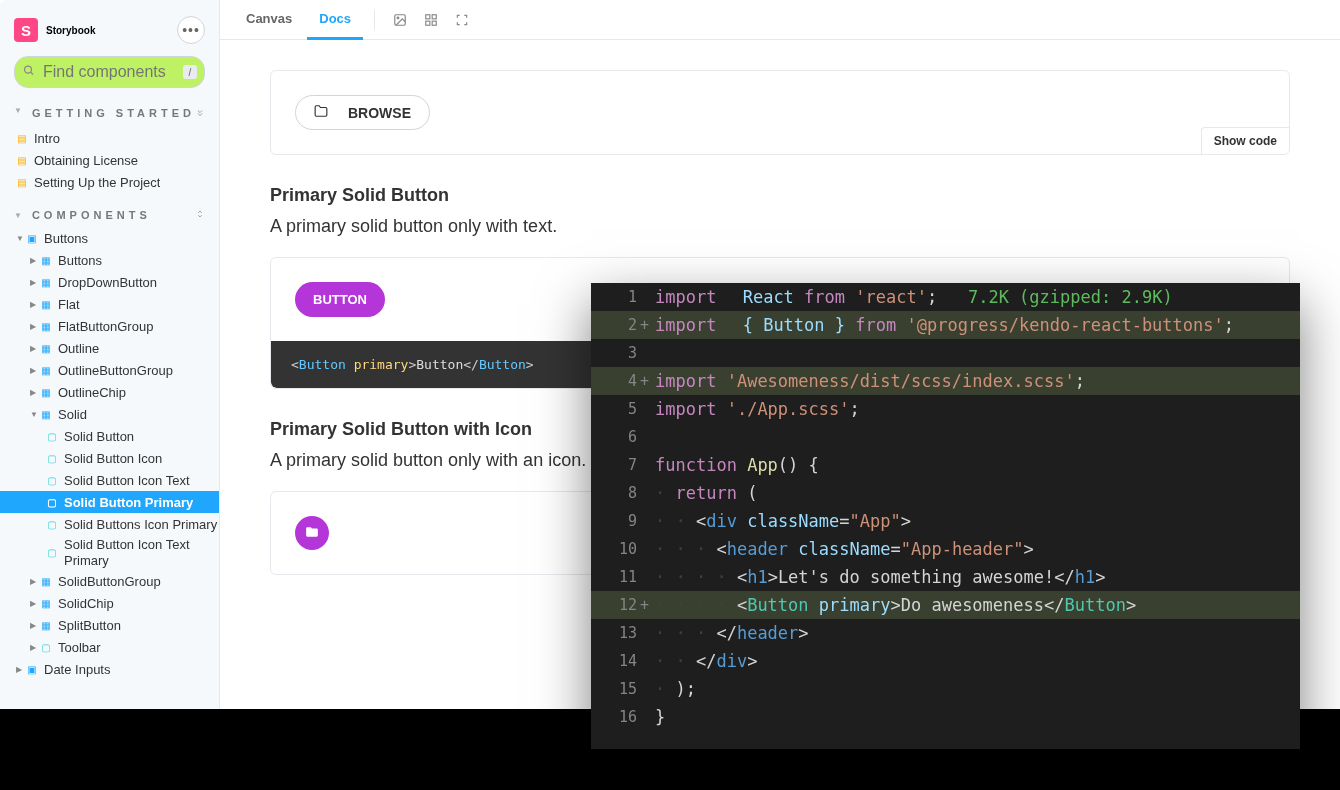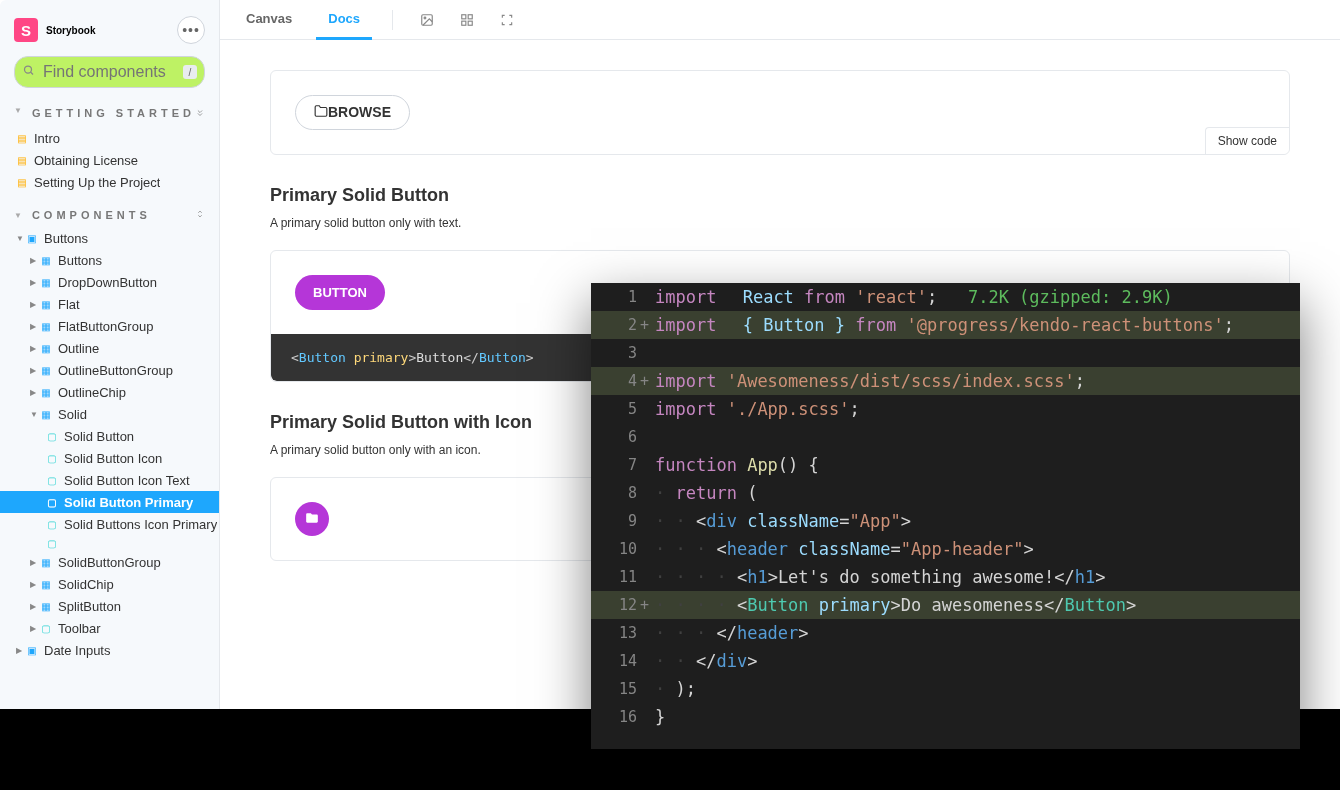--- a/index.html
+++ b/index.html
@@ -33,34 +33,34 @@
 .sb-item.lvl2 { padding-left: 30px; }
 .sb-item.lvl3 { padding-left: 46px; }
 .sb-item.active { background: #1ea7fd; color: #fff; font-weight: 700; }
 .sb-item.active .ic, .sb-item.active .caret { color: #fff; }
 .sb-item .label { white-space: nowrap; overflow: hidden; text-overflow: ellipsis; line-height: 1.2; }
 .sb-item.multiline { height: auto; padding-top: 2px; padding-bottom: 2px; }
 .sb-item.multiline .label { white-space: normal; }
 
 
 .main { flex: 1; display: flex; flex-direction: column; overflow: hidden; }
-.toolbar { height: 40px; border-bottom: 1px solid #e5e8ec; display: flex; align-items: center; padding: 0 14px; gap: 12px; background: #fff; }
+.toolbar { height: 40px; border-bottom: 1px solid #e5e8ec; display: flex; align-items: center; padding: 0 14px; gap: 3px; background: #fff; }
 .toolbar .tab { padding: 0 12px; height: 40px; display: flex; align-items: center; font-size: 13px; font-weight: 700; color: #666; cursor: pointer; border-bottom: 3px solid transparent; }
 .toolbar .tab.active { color: #1ea7fd; border-bottom-color: #1ea7fd; }
 .toolbar .divider { width: 1px; height: 20px; background: #e5e8ec; margin: 0 8px; }
 .toolbar .tool-icon { width: 28px; height: 28px; display: flex; align-items: center; justify-content: center; color: #888; cursor: pointer; border-radius: 4px; }
 
 .content { padding: 30px 50px; overflow-y: auto; flex: 1; }
 .preview-box { border: 1px solid #e5e8ec; border-radius: 6px; margin-bottom: 30px; overflow: hidden; position: relative; }
 .preview-inner { padding: 24px; }
-.browse-btn { display: inline-flex; align-items: flex-start; gap: 0; border: 1px solid #d0d5dc; border-radius: 18px; background: #fff; padding: 8px 18px; font-size: 14px; font-weight: 600; color: #333; cursor: pointer; }
-.show-code { position: absolute; right: 0; bottom: 0; border: 1px solid #e5e8ec; border-right: none; border-bottom: none; background: #fff; padding: 6px 12px; font-size: 12px; font-weight: 400; color: #333; cursor: pointer; border-radius: 4px 0 6px 0; }
+.browse-btn { display: inline-flex; align-items: center; gap: 20px; border: 1px solid #d0d5dc; border-radius: 18px; background: #fff; padding: 8px 18px; font-size: 14px; font-weight: 600; color: #333; cursor: pointer; }
+.show-code { position: absolute; right: 0; bottom: 0; border: 1px solid #e5e8ec; border-right: none; border-bottom: none; background: #fff; padding: 6px 12px; font-size: 12px; font-weight: 700; color: #333; cursor: pointer; border-radius: 4px 0 6px 0; }
 
 .section-title { font-size: 18px; font-weight: 900; color: #333; margin-bottom: 10px; }
-.section-desc { font-size: 12px; color: #333; margin-bottom: 20px; }
+.section-desc { font-size: 18px; color: #333; margin-bottom: 20px; }
 
 .primary-btn { display: inline-flex; align-items: center; justify-content: center; background: #b536d8; color: #fff; font-weight: 700; font-size: 13px; padding: 10px 18px; border-radius: 20px; cursor: pointer; }
 .primary-icon-btn { width: 34px; height: 34px; border-radius: 50%; background: #b536d8; color: #fff; display: flex; align-items: center; justify-content: center; cursor: pointer; }
 
 .code-block { background: #333333; color: #ddd; font-family: "SFMono-Regular", Consolas, Monaco, monospace; font-size: 13px; padding: 16px 20px; border-radius: 0 0 6px 6px; }
 .cb-tag { color: #62c8ff; }
 .cb-attr { color: #ffd97a; }
 .cb-punc { color: #ccc; }
 
 
@@ -206,20 +206,21 @@
       <li class="sb-item lvl3 active">
           <span class="ic story-icon">▢</span>
           <span class="label">Solid Button Primary</span>
         </li>
       <li class="sb-item lvl3">
           <span class="ic story-icon">▢</span>
           <span class="label">Solid Buttons Icon Primary</span>
         </li>
       <li class="sb-item lvl3 multiline">
           <span class="ic story-icon">▢</span>
+          <span class="label">Solid Button Icon Text Primary</span>
         </li>
       <li class="sb-item lvl2">
           <span class="caret">▶</span>
           <span class="ic comp-icon">▦</span>
           <span class="label">SolidButtonGroup</span>
         </li>
       <li class="sb-item lvl2">
           <span class="caret">▶</span>
           <span class="ic comp-icon">▦</span>
           <span class="label">SolidChip</span>

